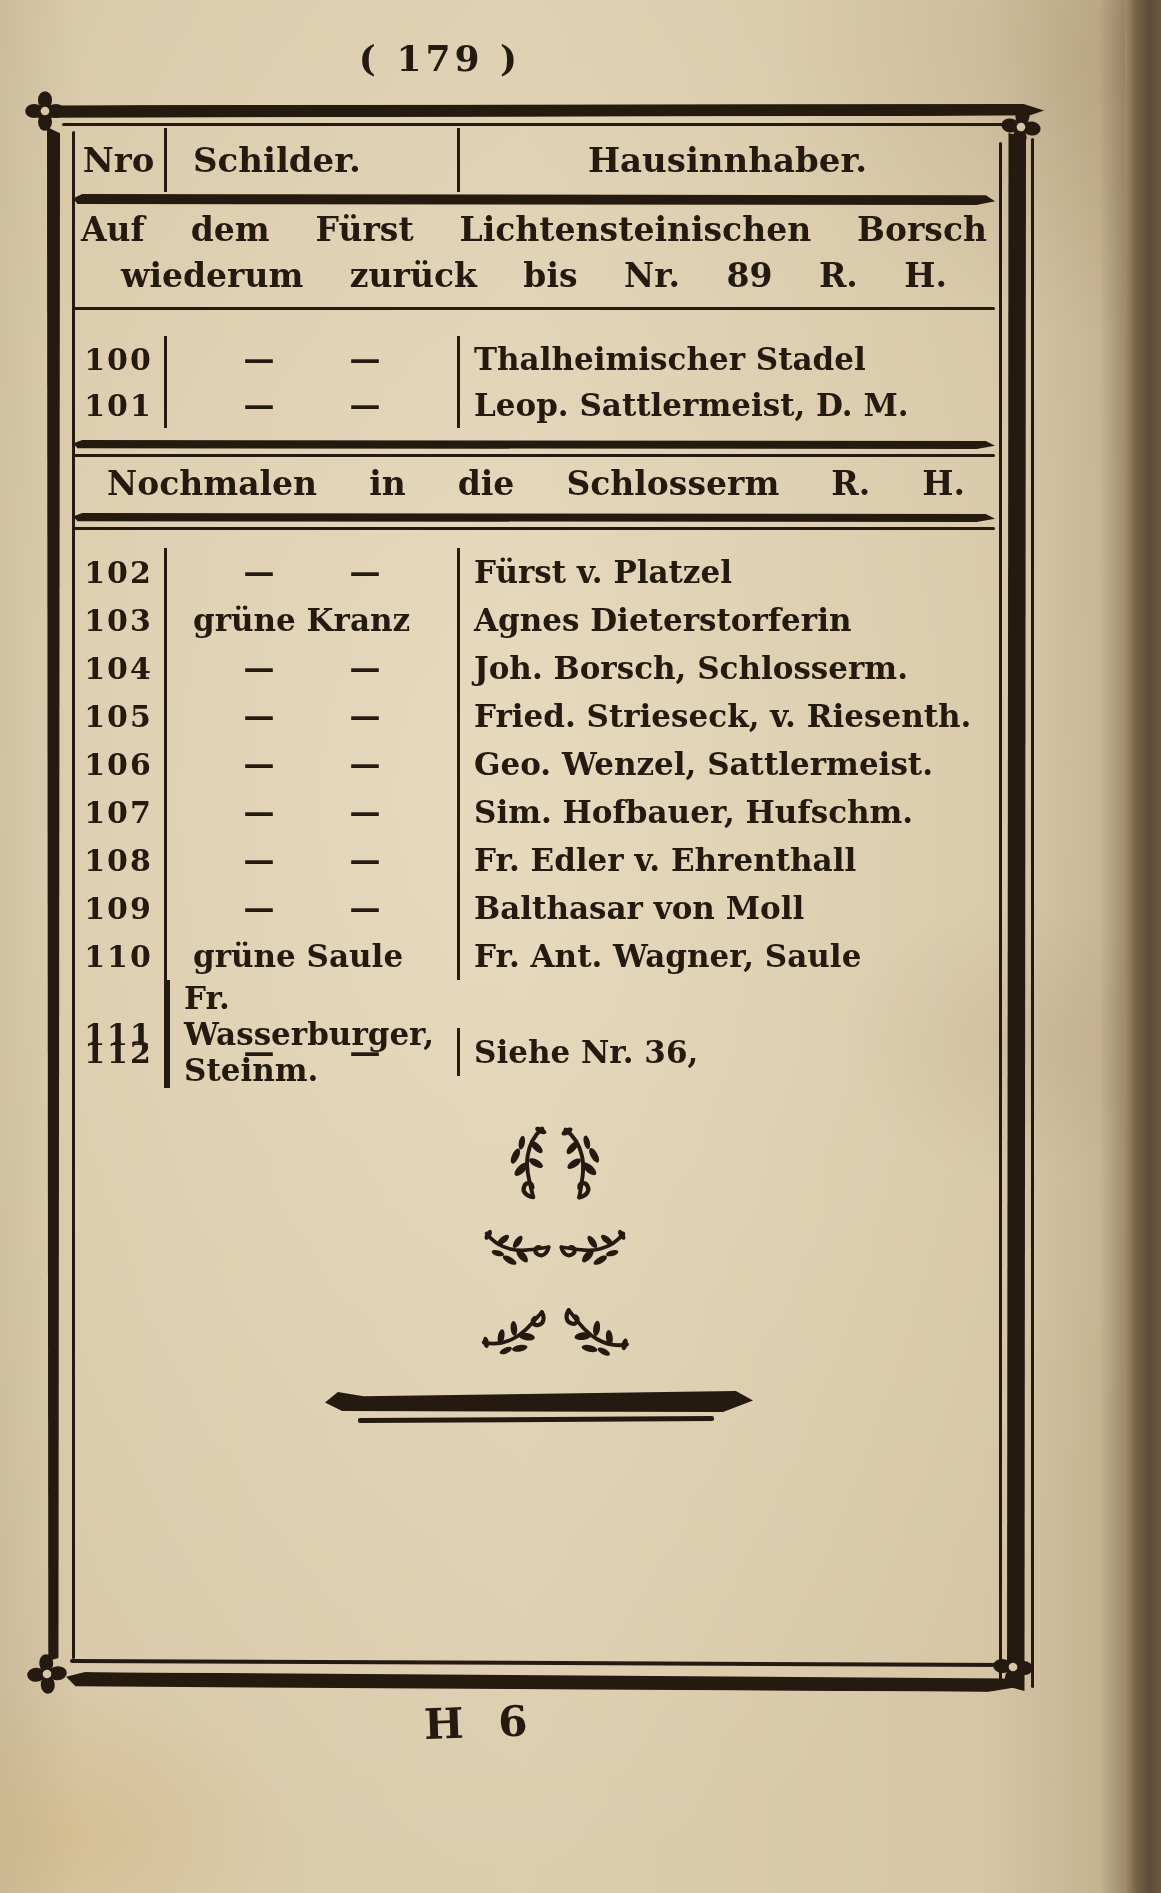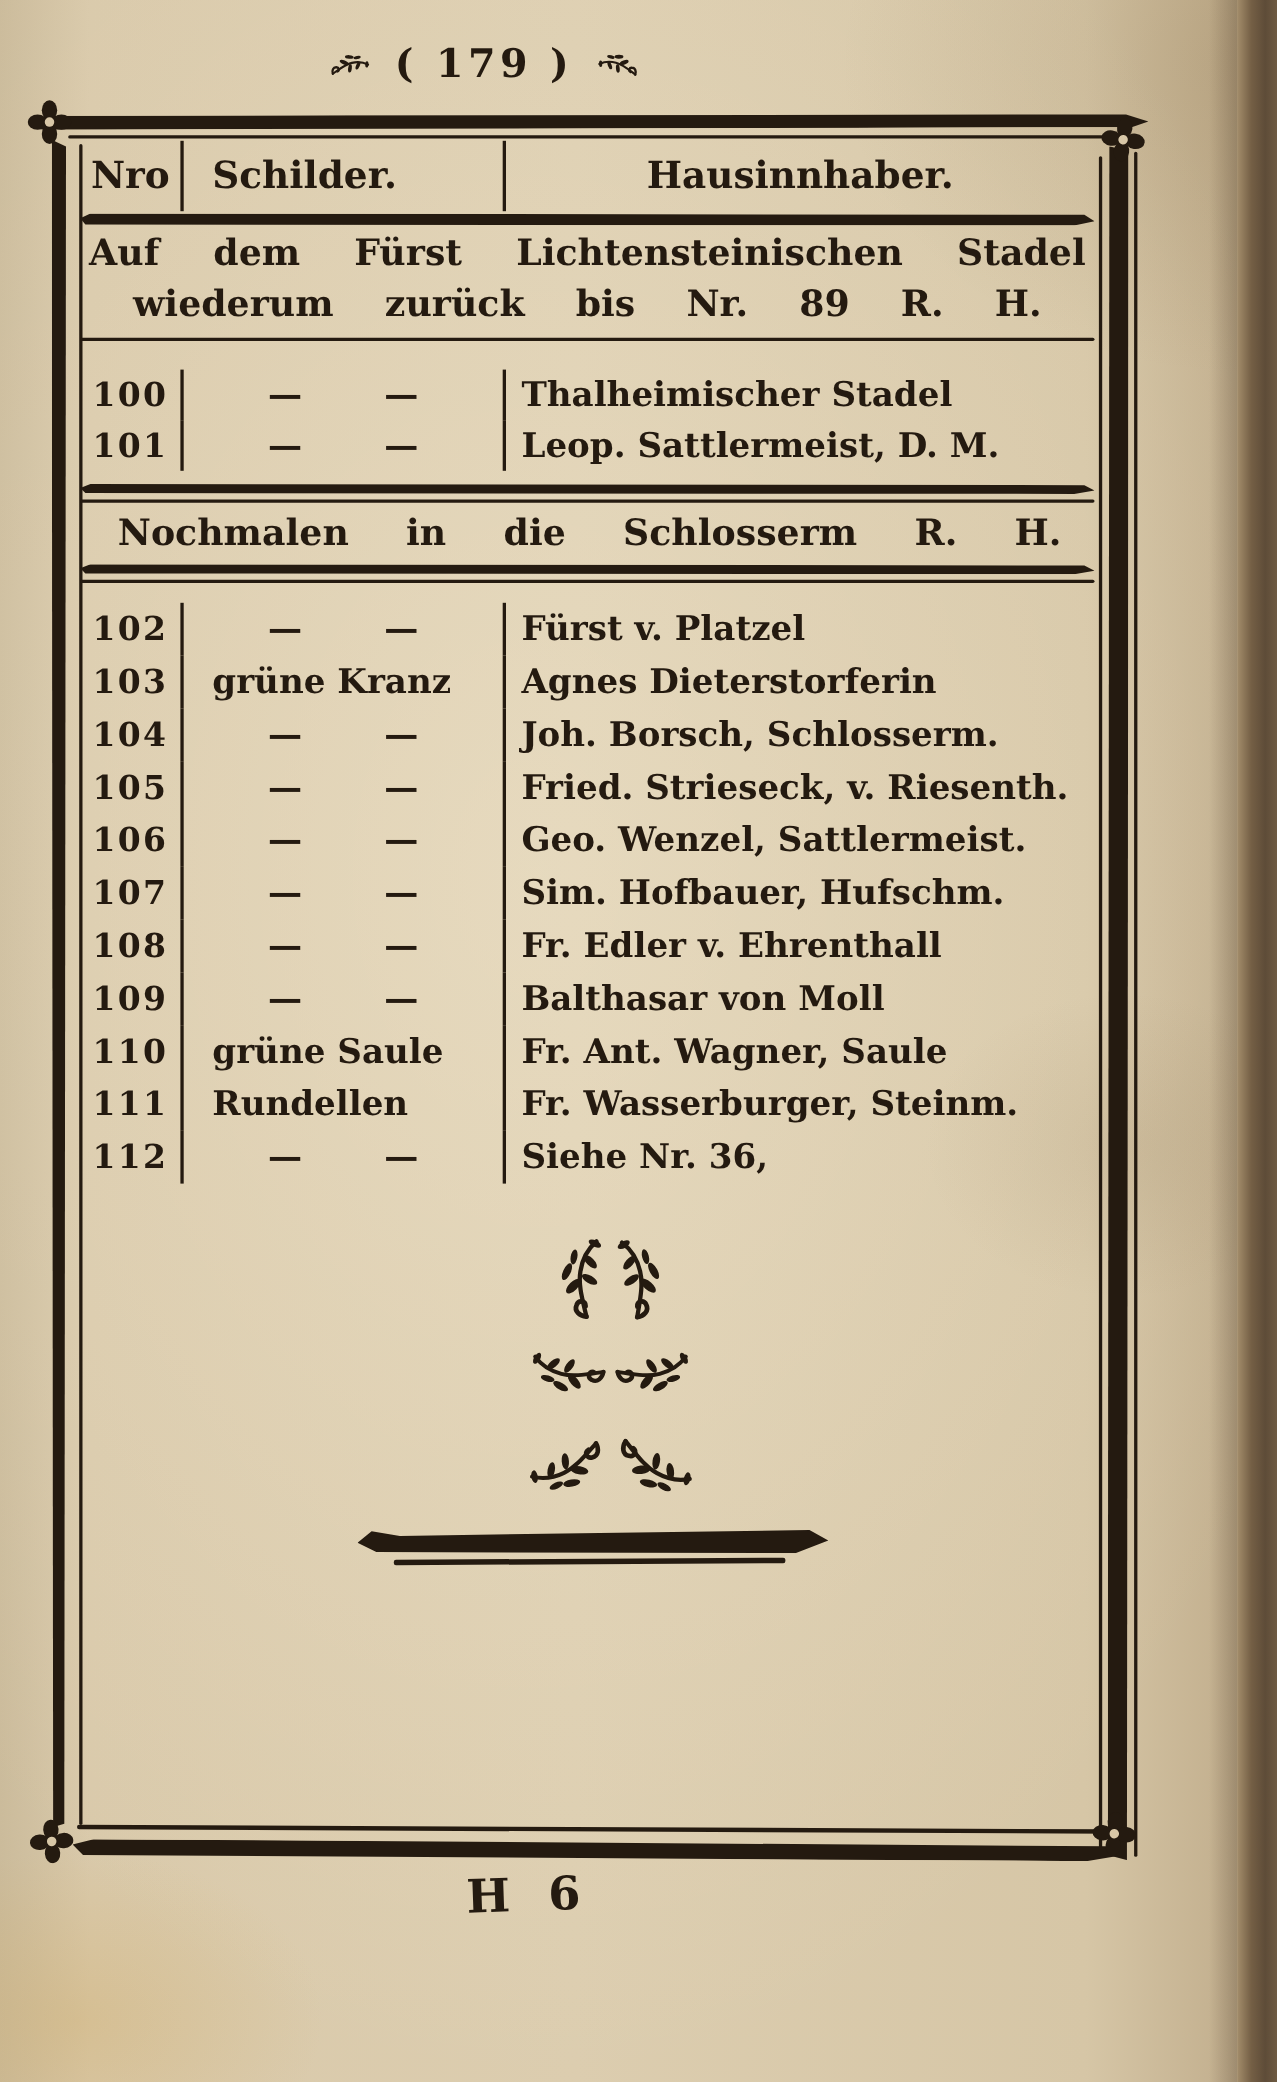--- a/index.html
+++ b/index.html
@@ -15,21 +15,21 @@
   }
   .ink{background:#241a10;}
   
   .page-edge{position:absolute;right:0;top:0;width:36px;height:100%;
     background:linear-gradient(90deg,#a28c6a 0%,#745f45 35%,#5e4c38 70%,#6e5a42 100%);}
   .page-edge-soft{position:absolute;right:36px;top:0;width:26px;height:100%;
     background:linear-gradient(90deg,rgba(94,76,56,0) 0%,rgba(94,76,56,0.35) 100%);}
 
   
   .pagenum-row{position:absolute;left:250px;top:24px;width:380px;height:68px;
-    display:flex;align-items:center;justify-content:center;gap:14px;}
+    display:flex;align-items:center;justify-content:center;gap:14px;flex-direction:column;}
   .pagenum{font-size:36px;font-weight:700;letter-spacing:4px;}
   .hdr-fleuron{width:56px;height:52px;}
   .hdr-fleuron.left{transform:rotate(58deg) scale(0.72);}
   .hdr-fleuron.right{transform:scaleX(-1) rotate(56deg) scale(0.74);}
 
   
   .rule{position:absolute;border-radius:2px;}
   .top-thick{left:28px;top:104px;width:1016px;height:13px;transform:rotate(-0.15deg);
     clip-path:polygon(0 45%,1.5% 0,98% 10%,100% 60%,98.5% 100%,1% 95%);}
   .top-thin{left:62px;top:123px;width:972px;height:3px;}
@@ -163,21 +163,21 @@
 
   <div class="content">
 
     <div class="grid thead">
       <div class="cell c-nro">Nro</div>
       <div class="cell c-schild">Schilder.</div>
       <div class="cell c-inhaber">Hausinnhaber.</div>
     </div>
     <div class="hrule"></div>
 
-    <div class="sechead sec1-l1">Auf dem Fürst Lichtensteinischen Stadel</div>
+    <div class="sechead sec1-l1">Auf dem Fürst Lichtensteinischen Borsch</div>
     <div class="sechead sec1-l2">wiederum zurück bis Nr. 89 R. H.</div>
     <div class="spacer6"></div>
     <div class="hrule thin"></div>
 
     <div class="rows-a">
       <div class="grid row">
         <div class="cell c-nro num">100</div>
         <div class="cell c-schild schild-cell dashes">— —</div>
         <div class="cell c-inhaber">Thalheimischer Stadel</div>
       </div>
@@ -239,21 +239,20 @@
         <div class="cell c-schild schild-cell dashes">— —</div>
         <div class="cell c-inhaber">Balthasar von Moll</div>
       </div>
       <div class="grid row">
         <div class="cell c-nro num">110</div>
         <div class="cell c-schild schild-cell">grüne Saule</div>
         <div class="cell c-inhaber">Fr. Ant. Wagner, Saule</div>
       </div>
       <div class="grid row">
         <div class="cell c-nro num">111</div>
-        <div class="cell c-schild schild-cell">Rundellen</div>
         <div class="cell c-inhaber">Fr. Wasserburger, Steinm.</div>
       </div>
       <div class="grid row">
         <div class="cell c-nro num">112</div>
         <div class="cell c-schild schild-cell dashes">— —</div>
         <div class="cell c-inhaber">Siehe Nr. 36,</div>
       </div>
     </div>
   </div>
 

